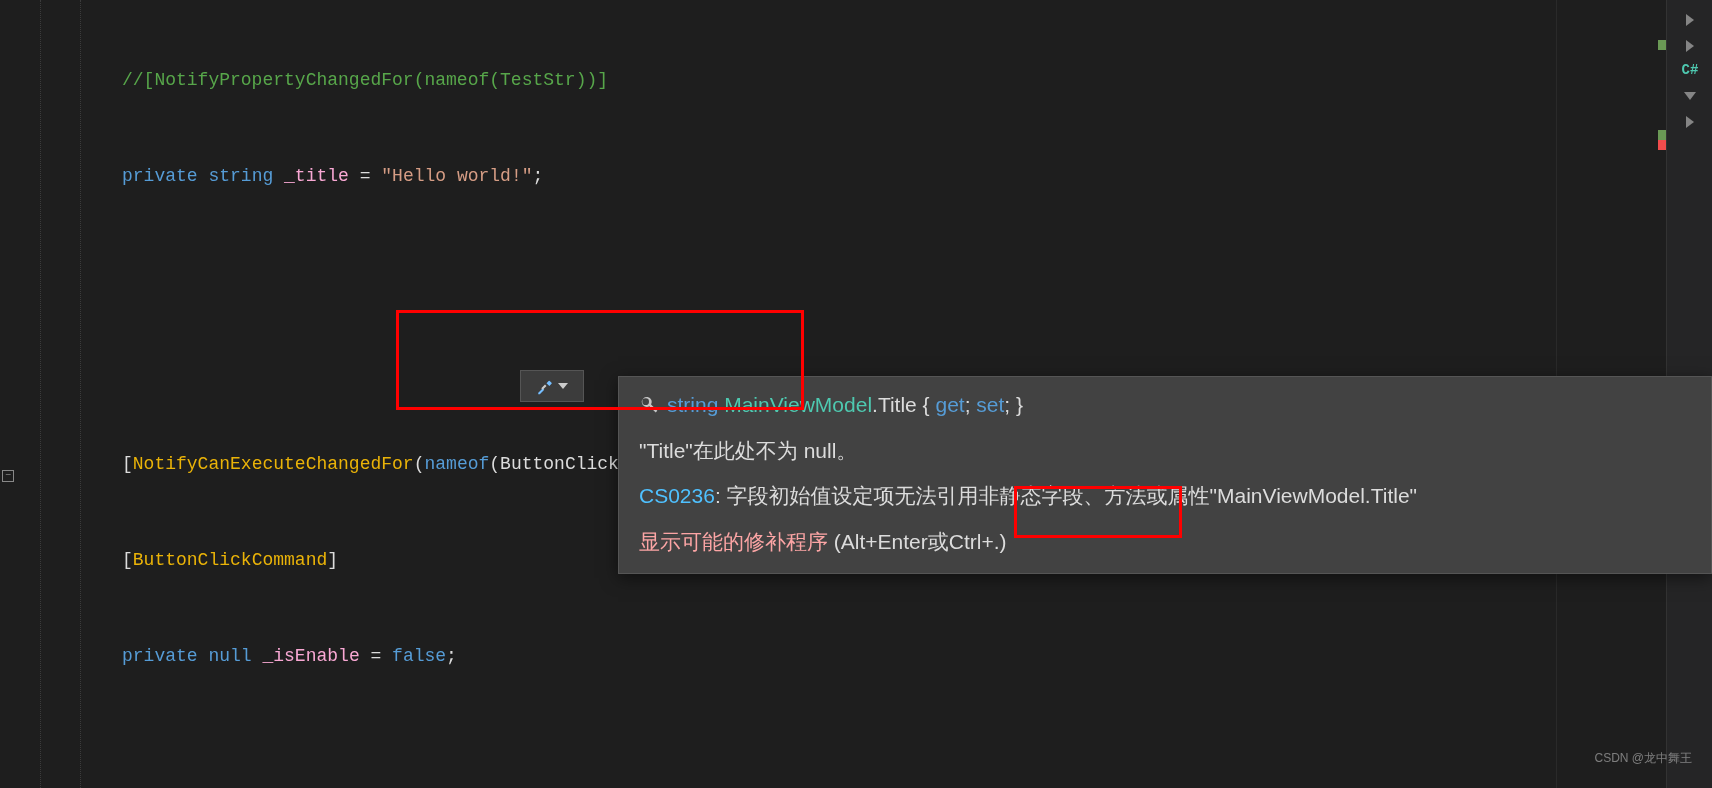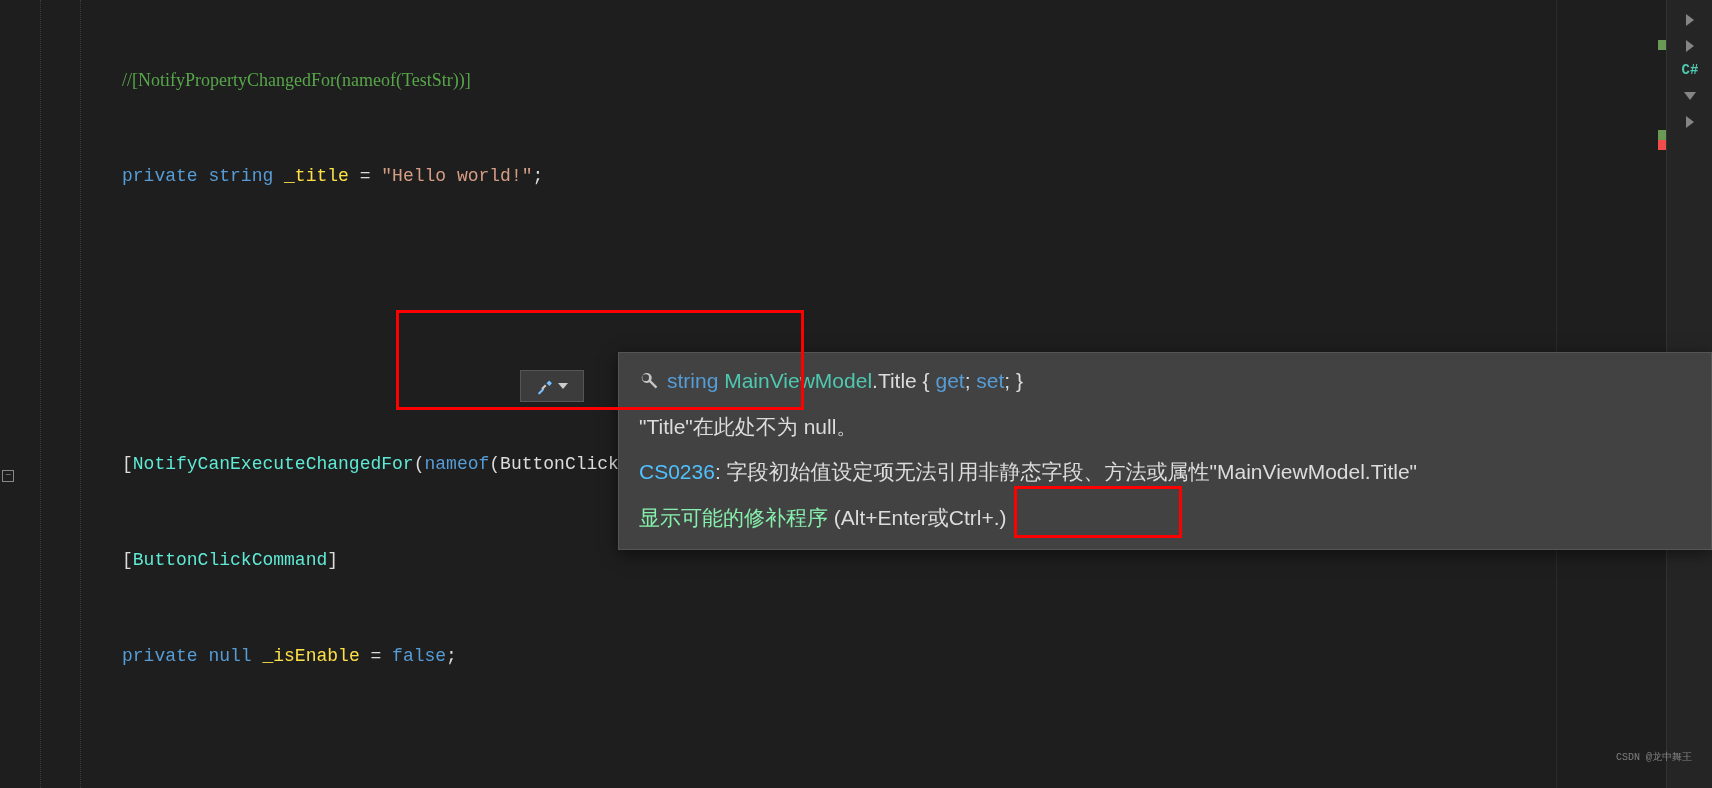--- a/index.html
+++ b/index.html
@@ -47,25 +47,25 @@
   }
   .ig1 { left: 40px; }
   .ig2 { left: 80px; }
   .code {
     position: absolute;
     left: 122px;
     top: 0;
     right: 0;
   }
   .line { height: 32px; }
-  .c-comment { color: #57A64A; font-family: Liberation Serif, serif; }
+  .c-comment { color: #57A64A; }
   .c-keyword { color: #569CD6; }
   .c-string { color: #D69D85; }
-  .c-attr { color: #5eead4; }
-  .c-ident { color: #fde047; }
+  .c-attr { color: #eab308; }
+  .c-ident { color: #f9a8d4; }
   .quickfix {
     position: absolute;
     left: 520px;
     top: 370px;
     width: 64px;
     height: 32px;
     background: #3c3c3c;
     border: 1px solid #555;
     display: flex;
     align-items: center;
@@ -76,38 +76,38 @@
   .quickfix svg { width: 18px; height: 18px; }
   .qf-arrow {
     width: 0; height: 0;
     border-left: 5px solid transparent;
     border-right: 5px solid transparent;
     border-top: 6px solid #ccc;
   }
   .tooltip {
     position: absolute;
     left: 618px;
-    top: 352px;
+    top: 376px;
     width: 1094px;
     background: #424242;
     border: 1px solid #555;
     box-shadow: 0 4px 16px rgba(0,0,0,0.5);
     font-family: 'Segoe UI', 'Microsoft YaHei', sans-serif;
     font-size: 21px;
     line-height: 1.5;
     color: #dcdcdc;
     padding: 12px 28px 16px 20px;
     z-index: 10;
   }
   .tooltip .row { margin-bottom: 14px; display: flex; align-items: center; gap: 8px; white-space: nowrap; }
   .tooltip .row:last-child { margin-bottom: 0; }
   .tooltip .wrench { width: 20px; height: 20px; flex-shrink: 0; }
   .tt-kw { color: #569CD6; }
   .tt-type { color: #4EC9B0; }
-  .tt-link { color: #86efac; }
+  .tt-link { color: #fca5a5; }
   .tt-code { color: #4FC1FF; text-align: center; }
   .redbox {
     position: absolute;
     border: 3px solid #FF0000;
     pointer-events: none;
     z-index: 20;
   }
   .rb1 { left: 396px; top: 310px; width: 408px; height: 100px; }
   .rb2 { left: 1014px; top: 486px; width: 168px; height: 52px; }
   .right-rail {
@@ -142,22 +142,22 @@
   .rail-tri {
     width: 0; height: 0;
     border-top: 6px solid transparent;
     border-bottom: 6px solid transparent;
     border-left: 8px solid #858585;
   }
   .watermark {
     position: absolute;
     right: 20px;
     bottom: 14px;
-    font-family: Liberation Mono, monospace;
-    font-size: 10px;
+    font-family: Liberation Sans, sans-serif;
+    font-size: 12px;
     color: rgba(220,220,220,0.5);
     z-index: 30;
   }
 </style>
 </head>
 <body>
 
 <div class="editor">
   <div class="gutter">
     <div class="collapse-marker">−</div>

